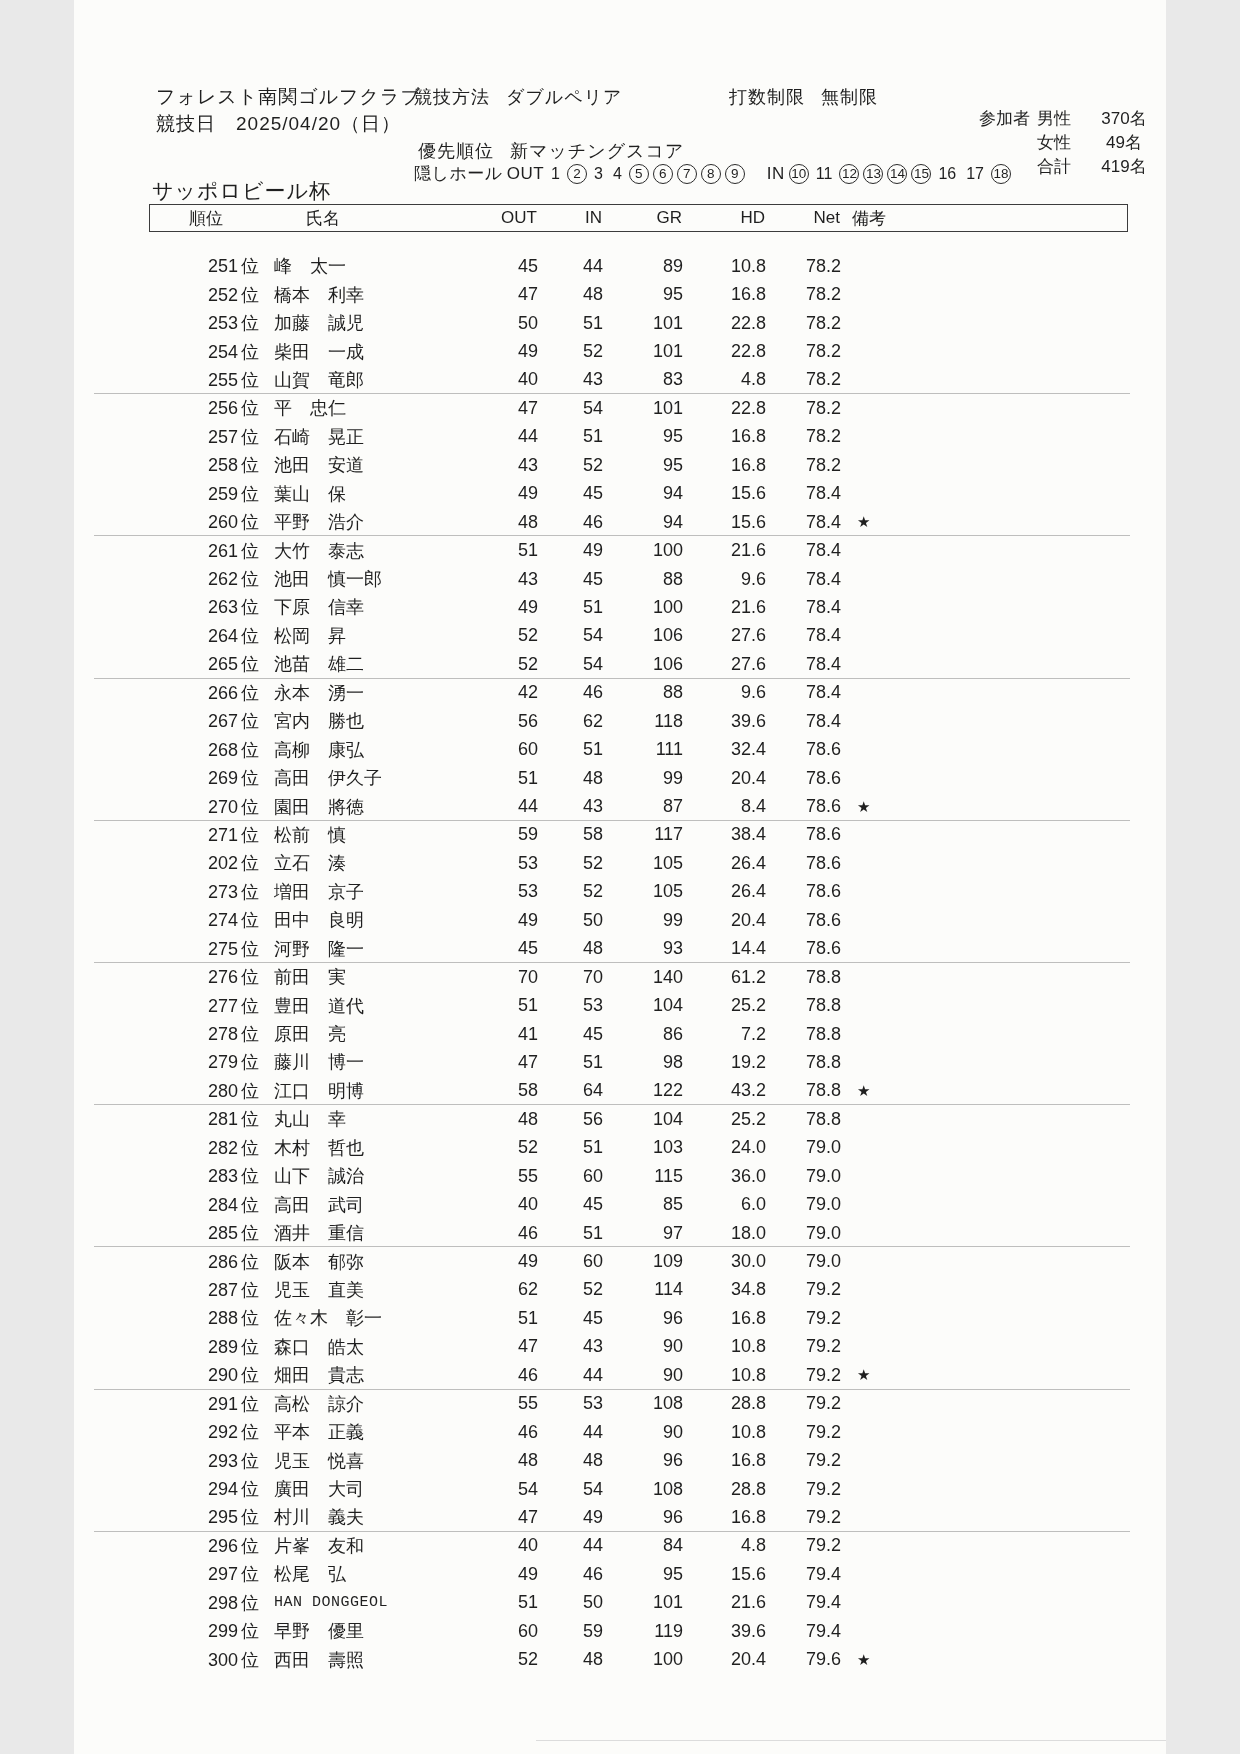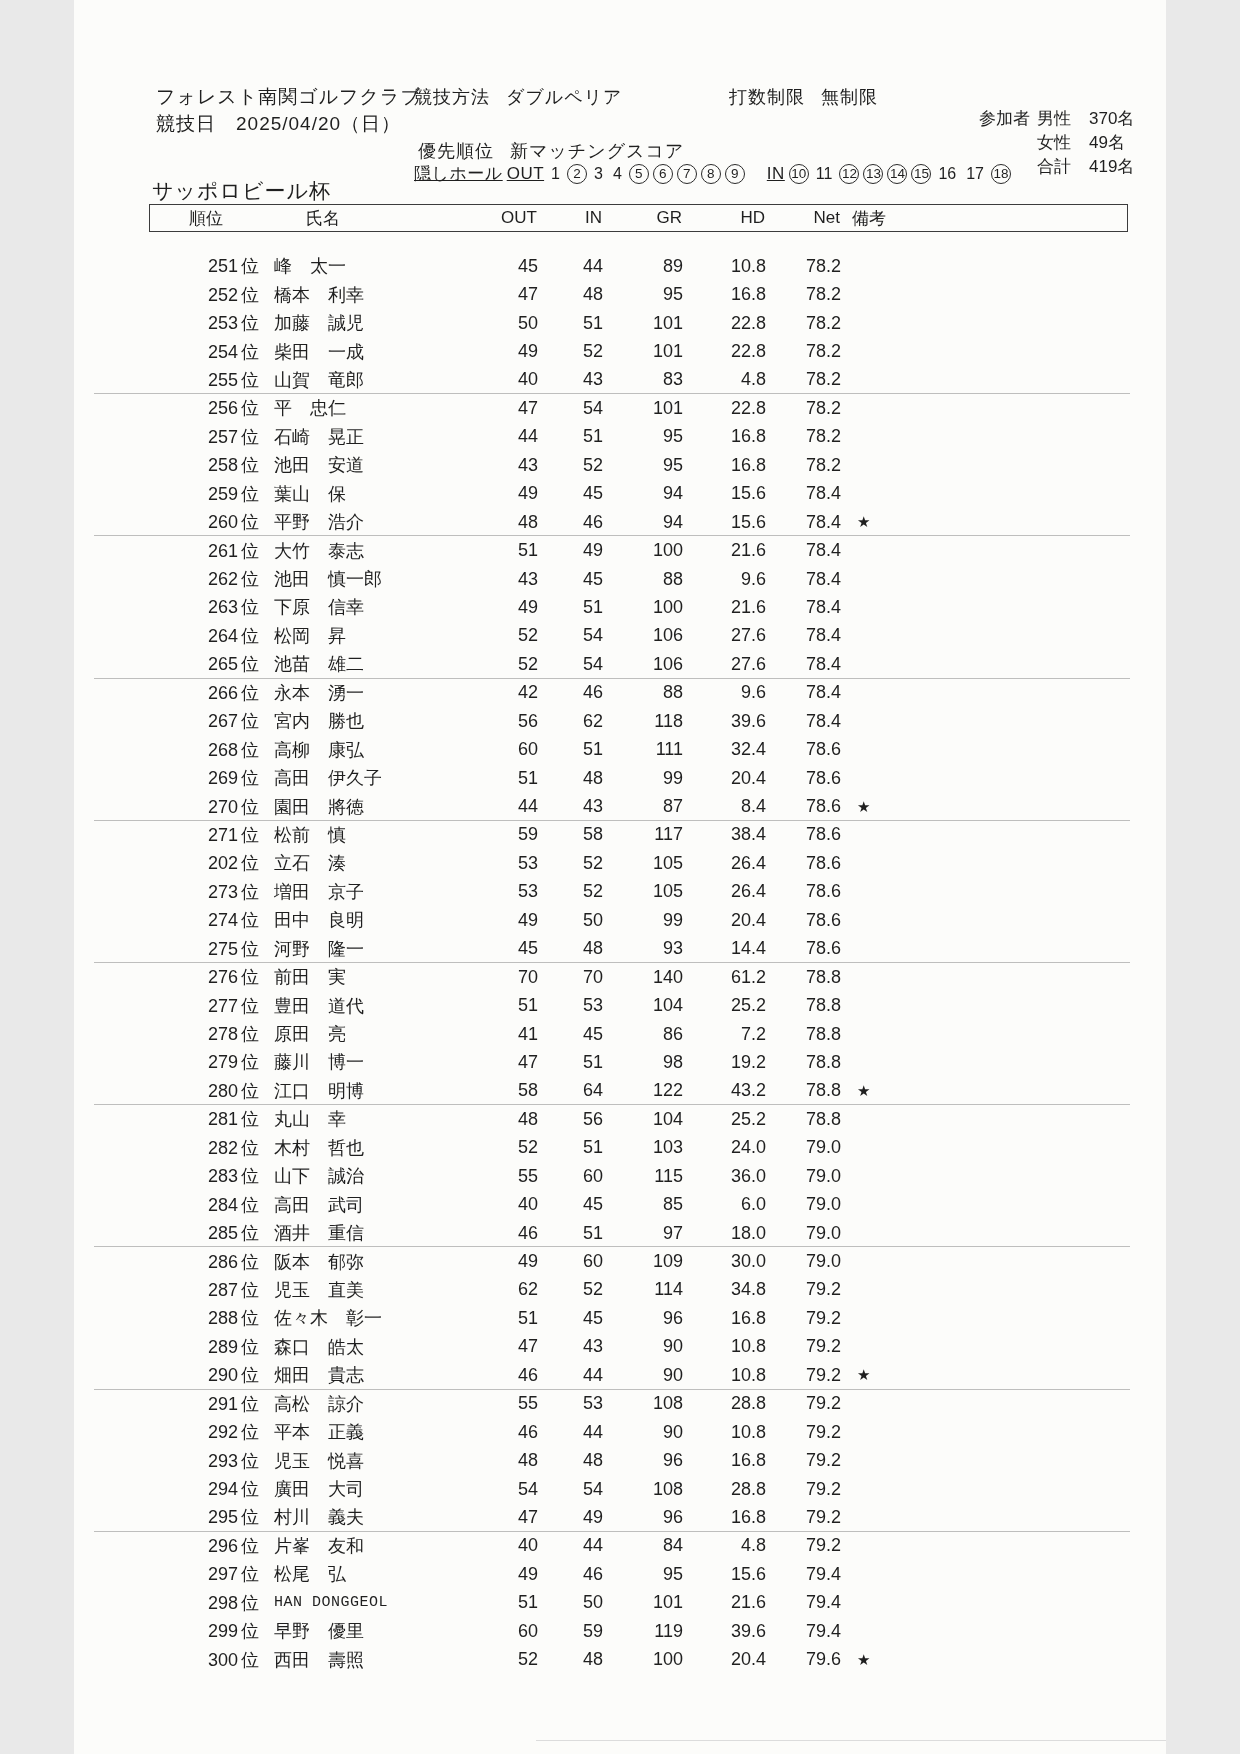--- a/index.html
+++ b/index.html
@@ -14,34 +14,34 @@
   }
   .abs{position:absolute;white-space:nowrap;}
   .club{left:82px;top:84px;font-size:19px;letter-spacing:1px;}
   .dateline{left:82px;top:111px;font-size:19px;letter-spacing:1px;}
   .dateline .val{margin-left:20px;}
   .method{left:340px;top:85px;font-size:18px;letter-spacing:1px;}
   .method .val,.limit .val,.priority .val{margin-left:16px;}
   .limit{left:655px;top:85px;font-size:18px;letter-spacing:1px;}
   .priority{left:344px;top:139px;font-size:18px;letter-spacing:1px;}
   .hiddenline{left:340px;top:162px;font-size:17px;display:flex;align-items:center;gap:4px;}
-  .hiddenline .lbl{letter-spacing:0.5px;text-decoration:underline;}
+  .hiddenline .lbl{letter-spacing:0.5px;}
   .hiddenline .seg-gap{width:14px;}
   .circ{
     display:inline-flex;width:20px;height:20px;border:1.4px solid #2a2a2a;border-radius:50%;
     align-items:center;justify-content:center;font-size:13.5px;line-height:1;box-sizing:border-box;
   }
   .plain{font-size:16px;padding:0 3px;}
   .participants{
     left:905px;top:108px;
     display:grid;grid-template-columns:58px 52px 70px;
     row-gap:2px;font-size:17px;line-height:22px;
   }
   .participants .pl{text-align:left;}
-  .participants .pv{text-align:left;}
+  .participants .pv{text-align:center;}
   .tabletitle{left:78px;top:177px;font-size:21px;letter-spacing:1px;}
   .cols{display:grid;grid-template-columns:112px 225px 52px 65px 80px 83px 75px 287px;}
   .thead{
     left:75px;top:204px;width:979px;height:28px;
     border:1.5px solid #3c3c3c;box-sizing:border-box;
     align-items:center;font-size:17px;background:#fcfcfa;
   }
   .thead .c-rank{text-align:center;}
   .thead .c-name{text-align:left;padding-left:44px;}
   .thead .c-num{text-align:right;padding-right:2px;}

